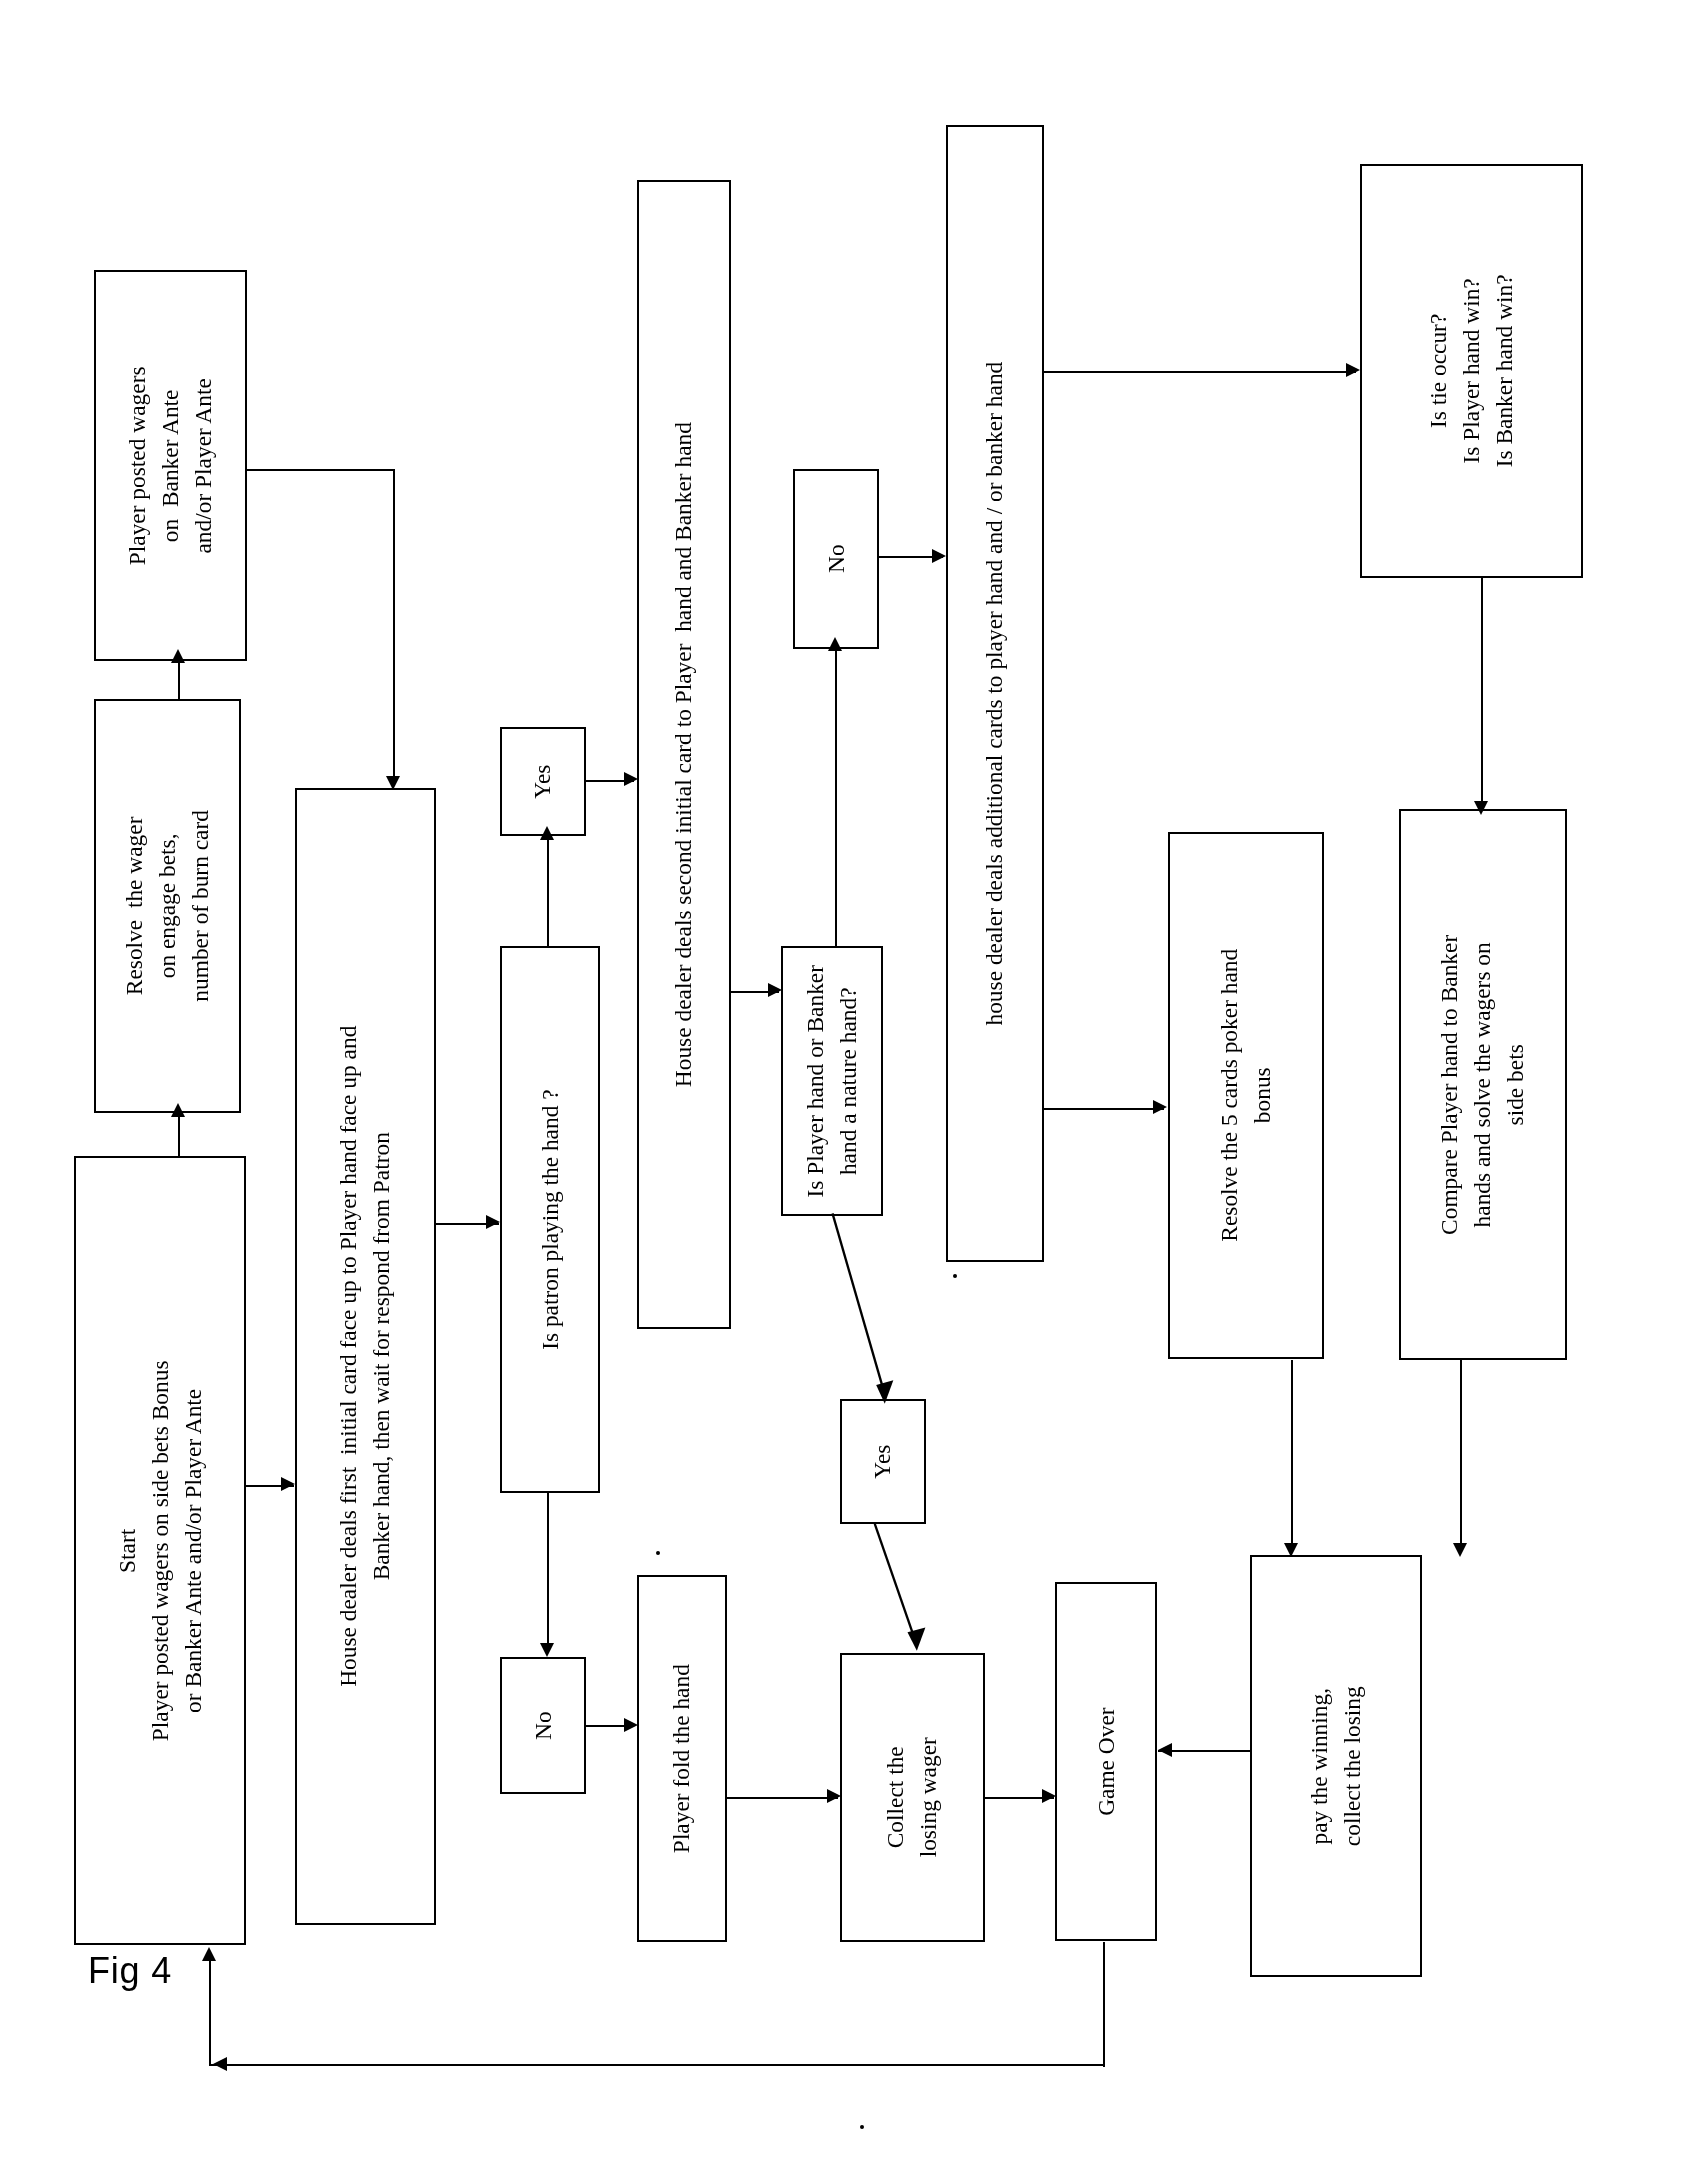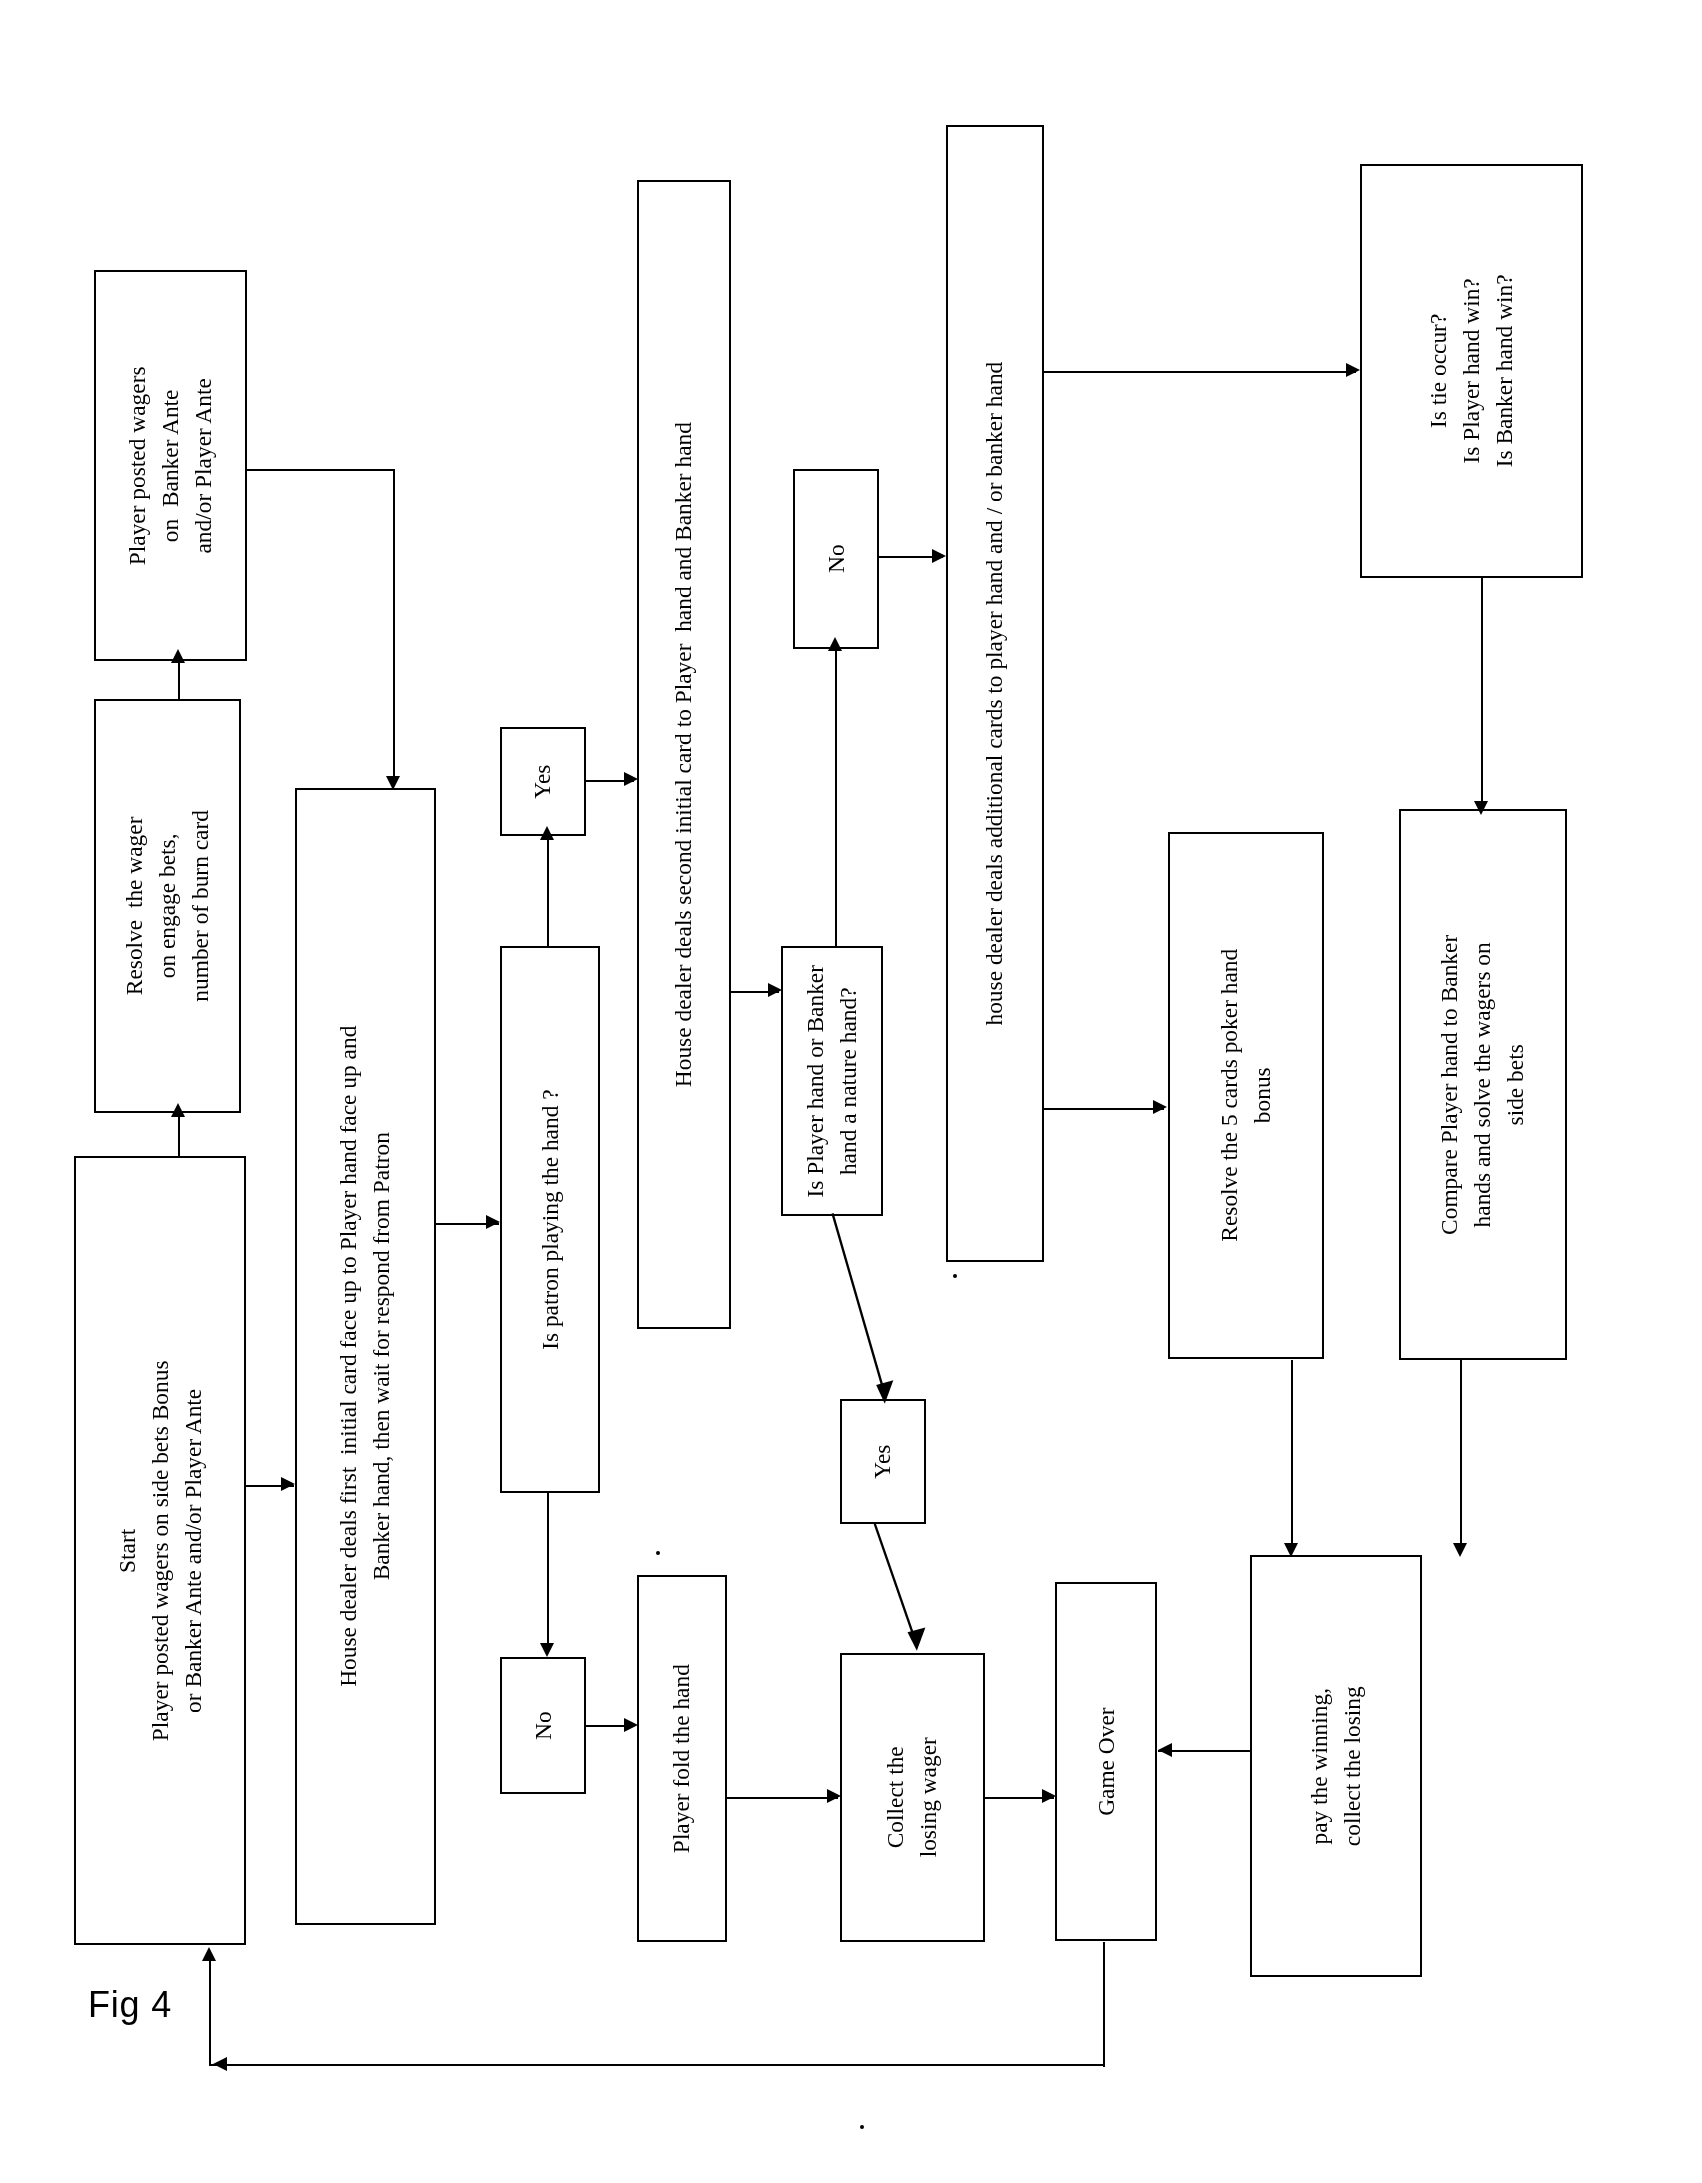--- a/index.html
+++ b/index.html
@@ -17,21 +17,20 @@
     height: 2183px;
     background: #ffffff;
     overflow: hidden;
   }
   
   .fig-label {
     position: absolute;
     font-family: "Liberation Sans", sans-serif;
     font-size: 36px;
     letter-spacing: 0.8px;
-    margin-top: 34px;
   }
   
   .node {
     position: absolute;
     box-sizing: border-box;
     border: 2.3px solid #000;
     background: #fff;
     display: flex;
     align-items: center;
     justify-content: center;

